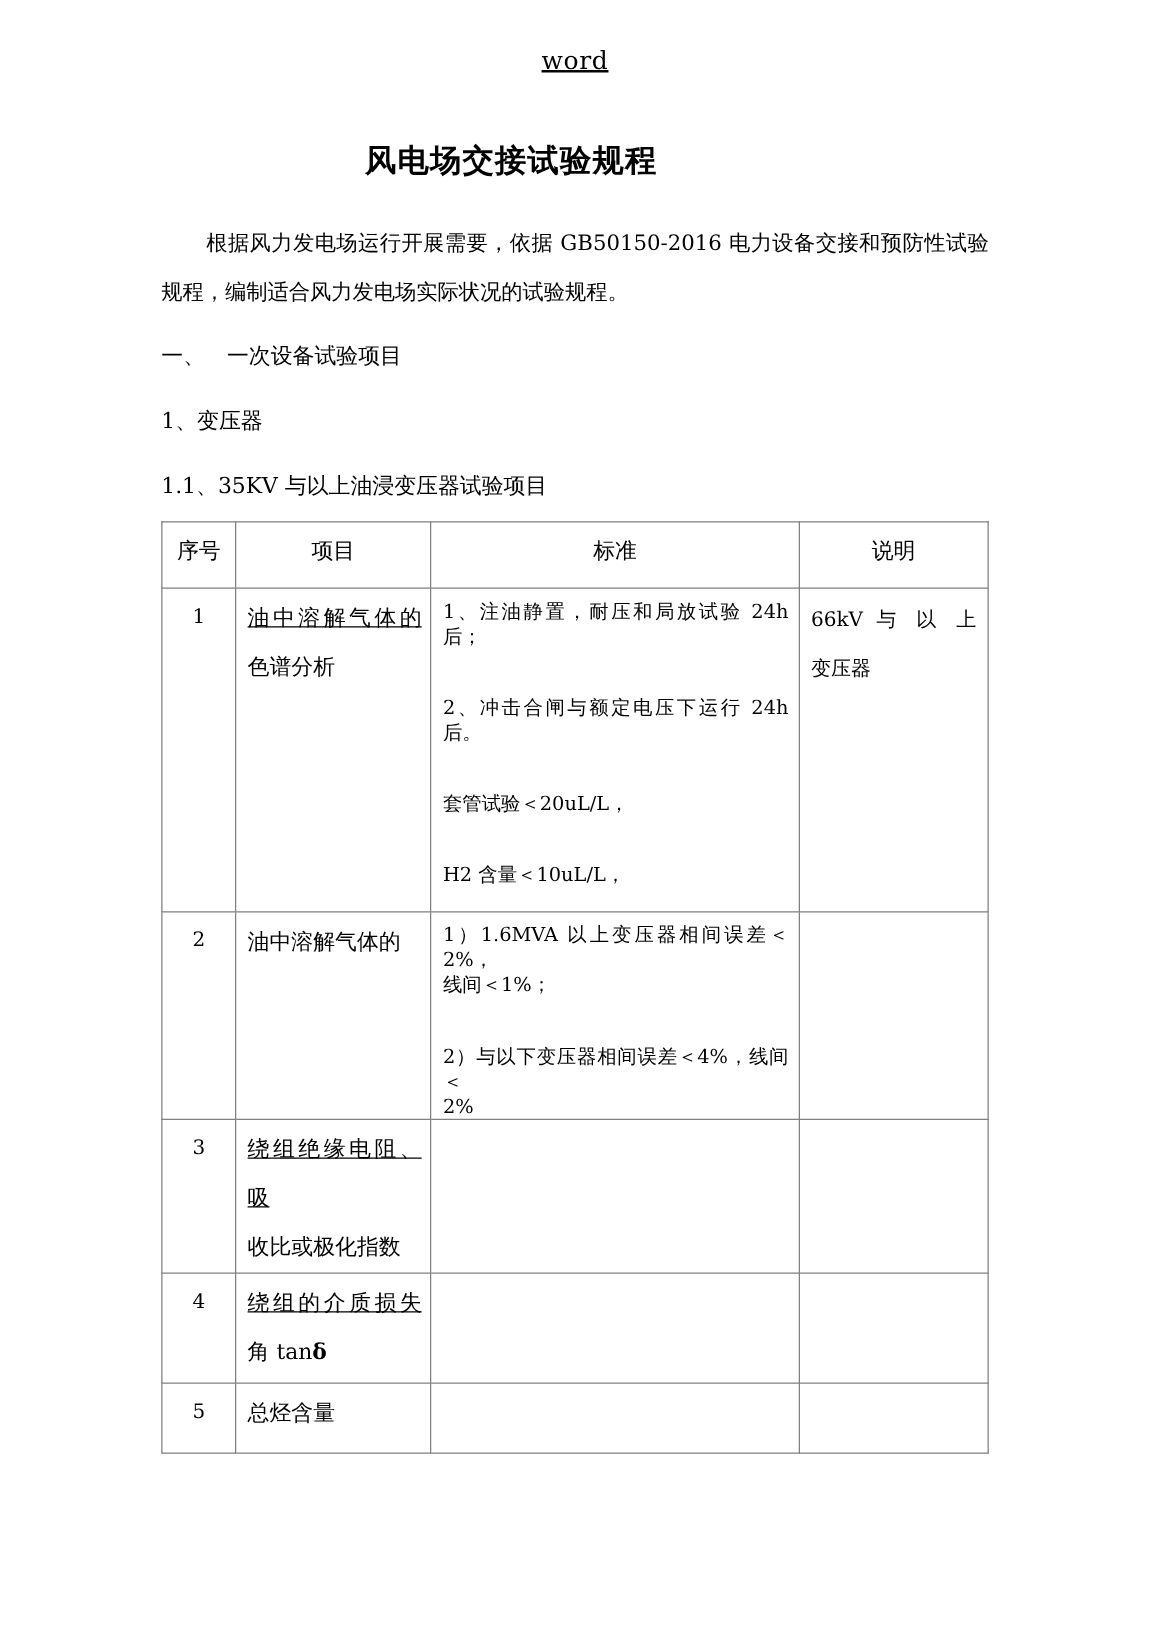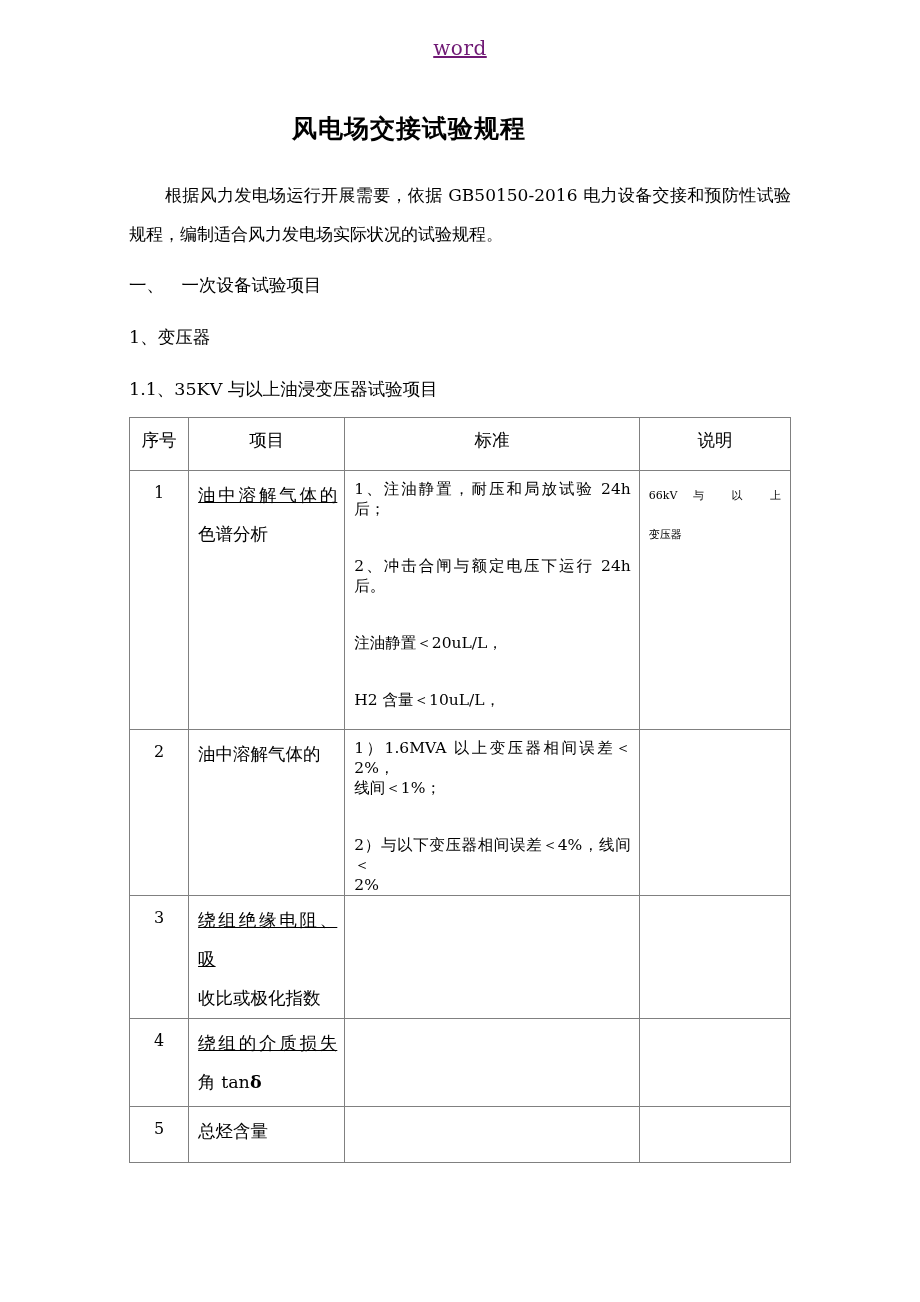--- a/index.html
+++ b/index.html
@@ -29,21 +29,21 @@
   .header-zone {
     position: absolute;
     left: 0;
     top: 36px;
     width: 920px;
     text-align: center;
   }
   .word-link {
     font-family: "DejaVu Serif", "Liberation Serif", serif;
     font-size: 20px;
-    color: #701a75;
+    color: #000000;
     text-decoration: underline;
     letter-spacing: 0.5px;
   }
 
   
   .doc-title {
     position: absolute;
     left: 0;
     top: 112px;
     width: 818px;
@@ -143,21 +143,21 @@
     margin: 0 0 37px 0;
     text-align: justify;
     text-justify: inter-ideograph;
   }
   td.std p.tight { margin-bottom: 0; }
   td.std p.wrapped { margin-bottom: 0; }
   td.std p.gap-after { margin-bottom: 37px; }
 
   
   td.note {
-    font-size: 11px;
+    font-size: 16px;
     line-height: 39px;
   }
   td.note .ncell2 {
     padding: 5px 9px 0 9px;
   }
   td.note .just-line {
     text-align: justify;
     text-align-last: justify;
   }
 
@@ -229,21 +229,21 @@
           <td class="item">
             <div class="icell">
               <div class="just-line">油中溶解气体的</div>
               <div>色谱分析</div>
             </div>
           </td>
           <td class="std">
             <div class="scell">
               <p>1、注油静置，耐压和局放试验 24h 后；</p>
               <p>2、冲击合闸与额定电压下运行 24h 后。</p>
-              <p>注油静置＜20uL/L，</p>
+              <p>套管试验＜20uL/L，</p>
               <p class="tight">H2 含量＜10uL/L，</p>
             </div>
           </td>
           <td class="note">
             <div class="ncell2">
               <div class="just-line">66kV 与 以 上</div>
               <div>变压器</div>
             </div>
           </td>
         </tr>

